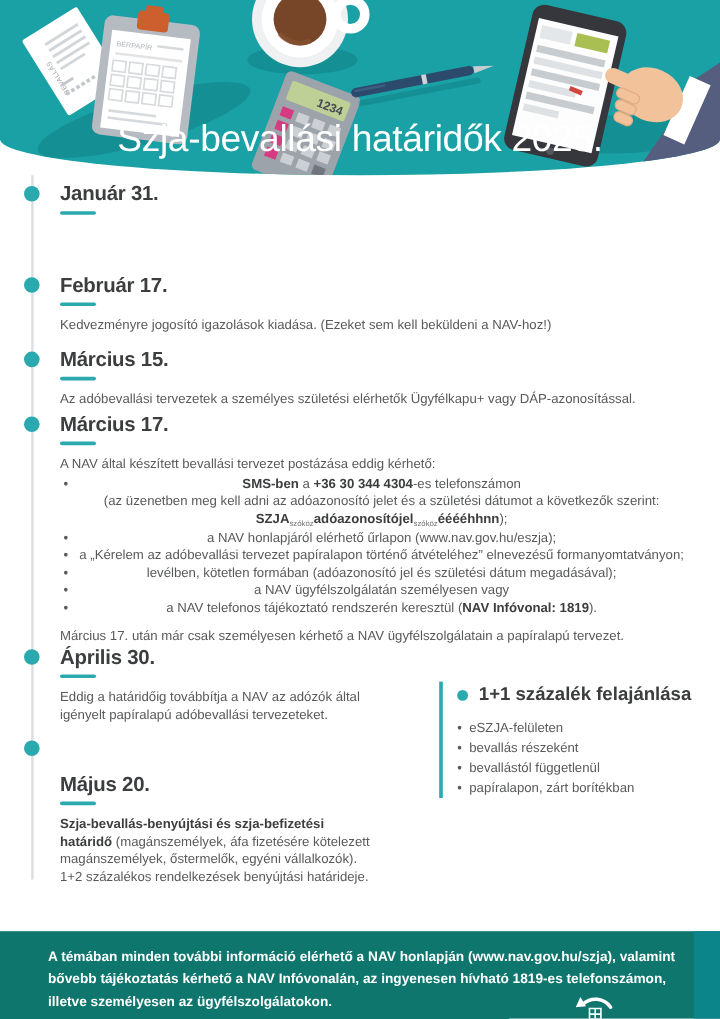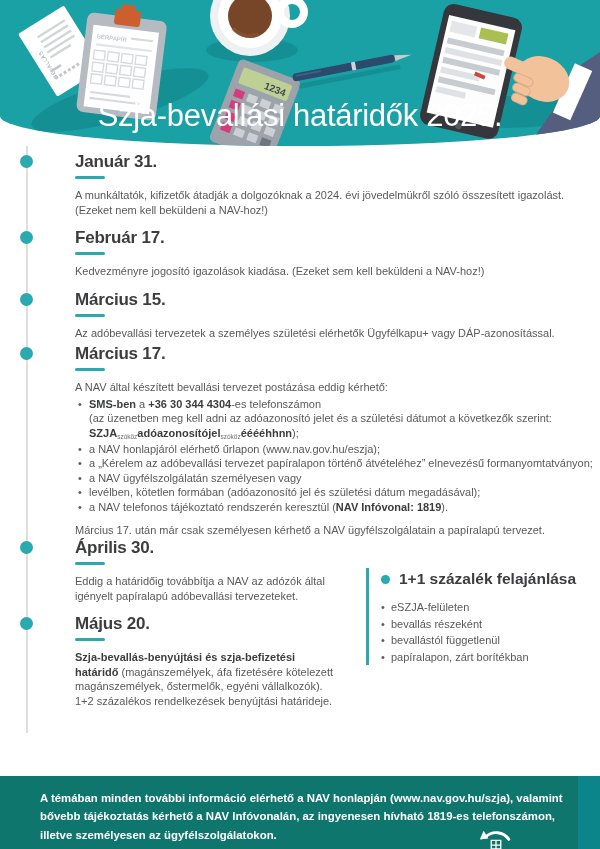--- a/index.html
+++ b/index.html
@@ -13,26 +13,26 @@
     background:#1aa1a6;border-radius:0 0 50% 50% / 0 0 30px 30px;overflow:hidden;
   }
   .header svg.art{position:absolute;top:0;left:0;}
   .page-title{
     position:absolute;bottom:12px;left:0;width:100%;text-align:center;
     color:#ffffff;font-size:31px;font-weight:normal;letter-spacing:-0.3px;margin:0;
   }
   
   .tl-line{position:absolute;left:26px;top:146px;width:2px;height:587px;background:#dcdedf;}
   .tdot{position:absolute;left:20px;width:13px;height:13px;border-radius:50%;background:#2aa9ae;}
-  .sec{position:absolute;left:50px;width:522px;margin-left:25px;}
+  .sec{position:absolute;left:50px;width:522px;}
   .sec h2{font-size:17px;font-weight:bold;color:#3c3d3f;margin:0;letter-spacing:-0.2px;}
   .rule{width:30px;height:3px;background:#2aa9ae;border-radius:2px;margin:4px 0 9px 0;}
   .body{font-size:11px;line-height:1.33;color:#58595b;white-space:pre-line;margin:0;}
   .body b, .blist b, .fmt b{color:#3c3d3f;}
-  .blist{list-style:none;margin:2px 0 0 0;padding:0;}
+  .blist{list-style:none;margin:2px 0 0 0;padding:0;text-align:center;}
   .blist li{position:relative;padding-left:14px;font-size:11px;line-height:1.33;color:#58595b;}
   .blist li::before{content:"\2022";position:absolute;left:3px;top:0;color:#58595b;}
   .blist li .noBullet{display:block;}
   .sub{font-size:6.5px;color:#6d6e70;vertical-align:-2px;font-weight:normal;}
   .fmt{font-weight:bold;}
   .outro{margin-top:8px;}
   .narrow{width:262px;}
   
   .obox{position:absolute;left:366px;top:568px;width:222px;border-left:3px solid #2aa9ae;padding-left:12px;}
   .obox h3{display:flex;align-items:center;gap:9px;font-size:15.5px;font-weight:bold;color:#3c3d3f;margin:2px 0 11px 0;}
@@ -185,22 +185,20 @@
   <div class="tdot" style="top:155px"></div>
   <div class="tdot" style="top:231px"></div>
   <div class="tdot" style="top:293px"></div>
   <div class="tdot" style="top:347px"></div>
   <div class="tdot" style="top:541px"></div>
   <div class="tdot" style="top:617px"></div>
 
   <section class="sec" style="top:152px">
     <h2>Január 31.</h2>
     <div class="rule"></div>
-    <p class="body">A munkáltatók, kifizetők átadják a dolgozóknak a 2024. évi jövedelmükről szóló összesített igazolást.
-(Ezeket nem kell beküldeni a NAV-hoz!)</p>
   </section>
 
   <section class="sec" style="top:228px">
     <h2>Február 17.</h2>
     <div class="rule"></div>
     <p class="body">Kedvezményre jogosító igazolások kiadása. (Ezeket sem kell beküldeni a NAV-hoz!)</p>
   </section>
 
   <section class="sec" style="top:290px">
     <h2>Március 15.</h2>
@@ -213,34 +211,34 @@
     <div class="rule"></div>
     <p class="body">A NAV által készített bevallási tervezet postázása eddig kérhető:</p>
     <ul class="blist">
       <li>
         <span><b>SMS-ben</b><span> a </span><b>+36 30 344 4304</b><span>-es telefonszámon</span></span>
         <span class="noBullet">(az üzenetben meg kell adni az adóazonosító jelet és a születési dátumot a következők szerint:</span>
         <span class="noBullet fmt"><b>SZJA</b><span class="sub">szóköz</span><b>adóazonosítójel</b><span class="sub">szóköz</span><b>ééééhhnn</b><span style="font-weight:normal">);</span></span>
       </li>
       <li>a NAV honlapjáról elérhető űrlapon (www.nav.gov.hu/eszja);</li>
       <li>a „Kérelem az adóbevallási tervezet papíralapon történő átvételéhez” elnevezésű formanyomtatványon;</li>
+      <li>levélben, kötetlen formában (adóazonosító jel és születési dátum megadásával);</li>
       <li>a NAV ügyfélszolgálatán személyesen vagy</li>
-      <li>levélben, kötetlen formában (adóazonosító jel és születési dátum megadásával);</li>
       <li><span>a NAV telefonos tájékoztató rendszerén keresztül (</span><b>NAV Infóvonal: 1819</b><span>).</span></li>
     </ul>
     <p class="body outro">Március 17. után már csak személyesen kérhető a NAV ügyfélszolgálatain a papíralapú tervezet.</p>
   </section>
 
   <section class="sec narrow" style="top:538px">
     <h2>Április 30.</h2>
     <div class="rule"></div>
     <p class="body">Eddig a határidőig továbbítja a NAV az adózók által igényelt papíralapú adóbevallási tervezeteket.</p>
   </section>
 
-  <section class="sec narrow" style="top:614px">
+  <section class="sec narrow" style="top:644px">
     <h2>Május 20.</h2>
     <div class="rule"></div>
     <p class="body"><b>Szja-bevallás-benyújtási és szja-befizetési határidő</b><span> (magánszemélyek, áfa fizetésére kötelezett magánszemélyek, őstermelők, egyéni vállalkozók).
 1+2 százalékos rendelkezések benyújtási határideje.</span></p>
   </section>
 
   <aside class="obox">
     <h3>
         <span class="odot"></span>
         <span>1+1 százalék felajánlása</span>

